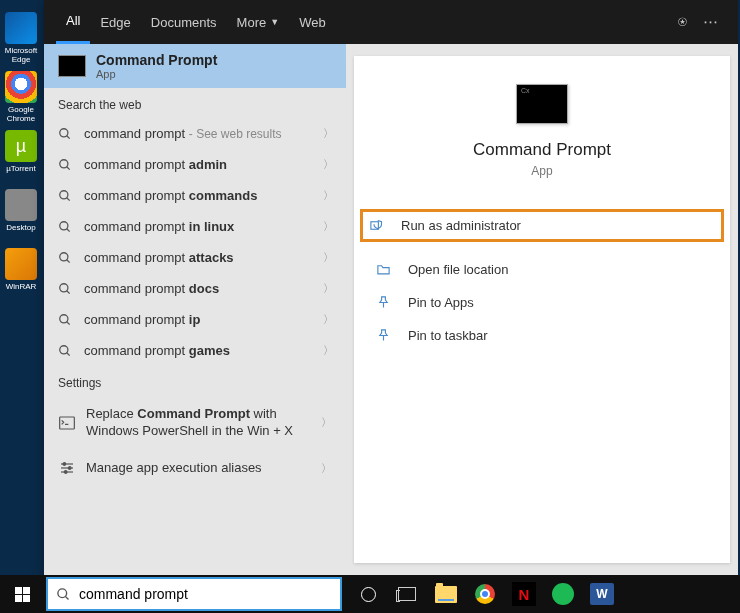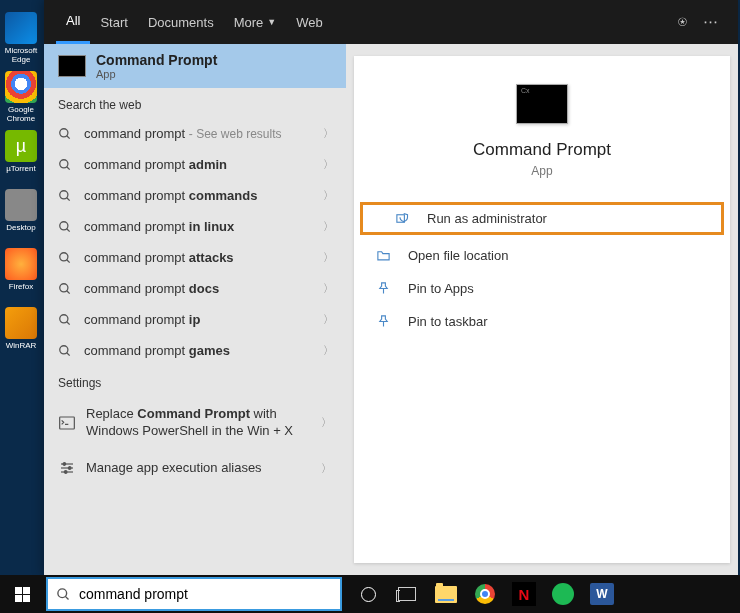--- a/index.html
+++ b/index.html
@@ -54,21 +54,21 @@
   
   .preview { text-align: center; padding: 28px 20px 10px; }
   .preview .thumb { width: 52px; height: 40px; background: #000; border: 1px solid #aaa; margin: 0 auto 16px; box-shadow: 1px 1px 3px rgba(0,0,0,0.2); position:relative; }
   .preview .thumb::before { content:"Cx"; position:absolute; top:2px; left:4px; color:#888; font-size:7px; }
   .preview .title { font-size: 17px; color: #222; }
   .preview .sub { font-size: 12px; color: #777; margin-top: 4px; }
 
   .actions { padding: 10px 0; }
   .action { display: flex; align-items: center; padding: 9px 22px; font-size: 13px; color: #333; }
   .action .icon { width: 18px; margin-right: 14px; color: #4a88c7; }
-  .action.highlight { border: 3px solid #e68a1f; margin: 4px 6px; padding: 6px 32px; }
+  .action.highlight { border: 3px solid #e68a1f; margin: 11px 6px; padding: 6px 6px; }
 
   
   .taskbar { position: absolute; left: 0; bottom: 0; width: 740px; height: 38px; background: #101010; display: flex; align-items: center; z-index: 3; }
   .start-btn { width: 44px; height: 38px; display: flex; align-items: center; justify-content: center; color: #fff; }
   .win-logo { width: 15px; height: 15px; display: grid; grid-template: 1fr 1fr / 1fr 1fr; gap: 1px; }
   .win-logo span { background: #fff; }
   .search-box { flex: 0 0 296px; height: 34px; margin: 2px 2px; background: #fff; border: 2px solid #3a9be0; display: flex; align-items: center; padding: 0 8px; }
   .search-box .icon { color: #555; margin-right: 8px; font-size: 14px; }
   .search-box input { border: none; outline: none; font-size: 14px; flex: 1; background: transparent; }
   .task-icons { display: flex; align-items: center; gap: 3px; padding-left: 6px; }
@@ -88,32 +88,31 @@
   svg { display: block; }
 </style>
 </head>
 <body>
 
 <div class="desktop-icons">
   <div class="desktop-icon"><div class="icon-box edge-icon"></div><span>Microsoft Edge</span></div>
   <div class="desktop-icon"><div class="icon-box chrome-icon"></div><span>Google Chrome</span></div>
   <div class="desktop-icon"><div class="icon-box utorrent-icon">µ</div><span>µTorrent</span></div>
   <div class="desktop-icon"><div class="icon-box recycle-icon"></div><span>Desktop</span></div>
-  <div class="desktop-icon"><div class="icon-box firefox-icon"></div><span>Firefox</span></div>
   <div class="desktop-icon"><div class="icon-box winrar-icon"></div><span>WinRAR</span></div>
 </div>
 
 <div class="search-panel">
 
   <div class="tabs-header">
     <div class="tab active">
         <span>All</span>
       </div>
     <div class="tab">
-        <span>Start</span>
+        <span>Edge</span>
       </div>
     <div class="tab">
         <span>Documents</span>
       </div>
     <div class="tab">
         <span>More</span>
         <span class="chev">▼</span>
       </div>
     <div class="tab">
         <span>Web</span>

